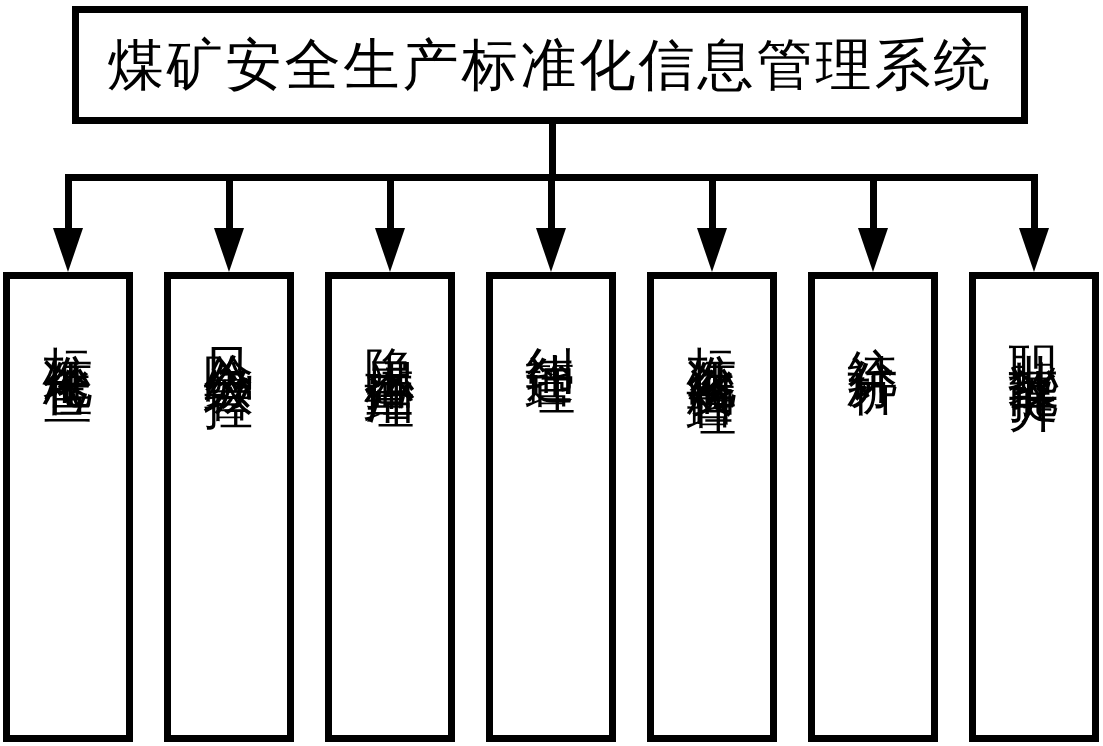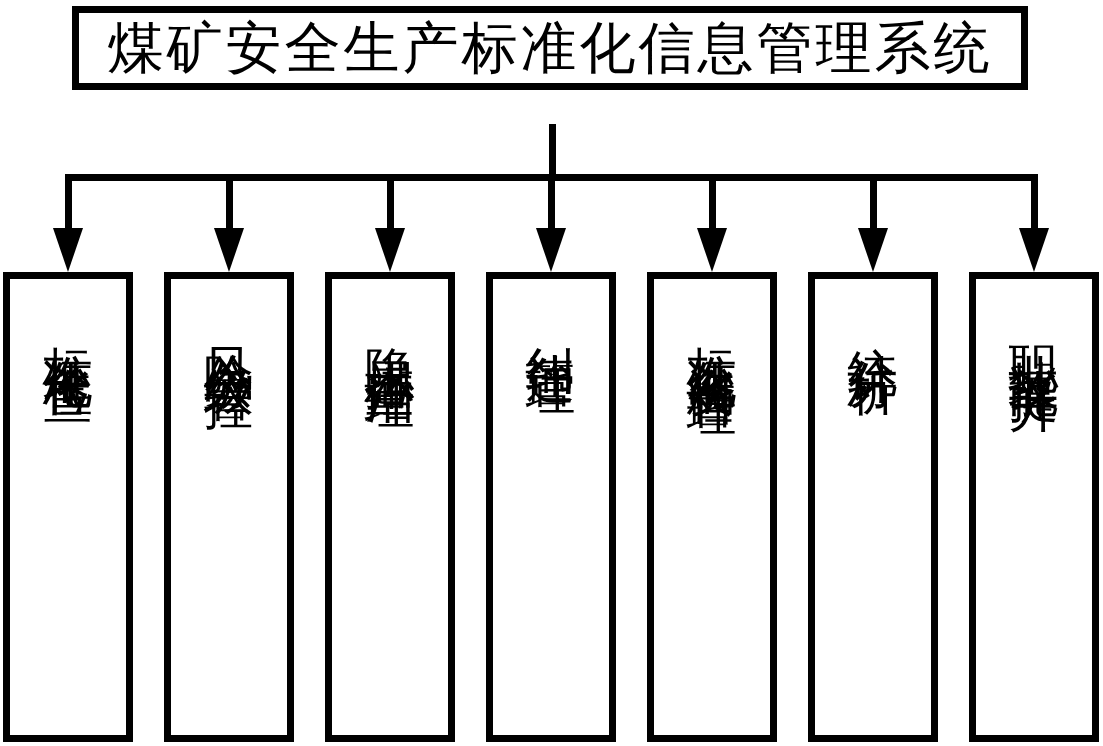--- a/index.html
+++ b/index.html
@@ -15,21 +15,21 @@
     font-family: "Liberation Serif", "DejaVu Serif", serif;
     color: #000000;
     overflow: hidden;
   }
   
   .root-box {
     position: absolute;
     left: 72px;
     top: 6px;
     width: 956px;
-    height: 84px;
+    height: 118px;
     border: 7px solid #000000;
     box-sizing: border-box;
     display: flex;
     align-items: center;
     justify-content: center;
   }
   .root-label {
     font-size: 56px;
     line-height: 1;
     letter-spacing: 3px;

